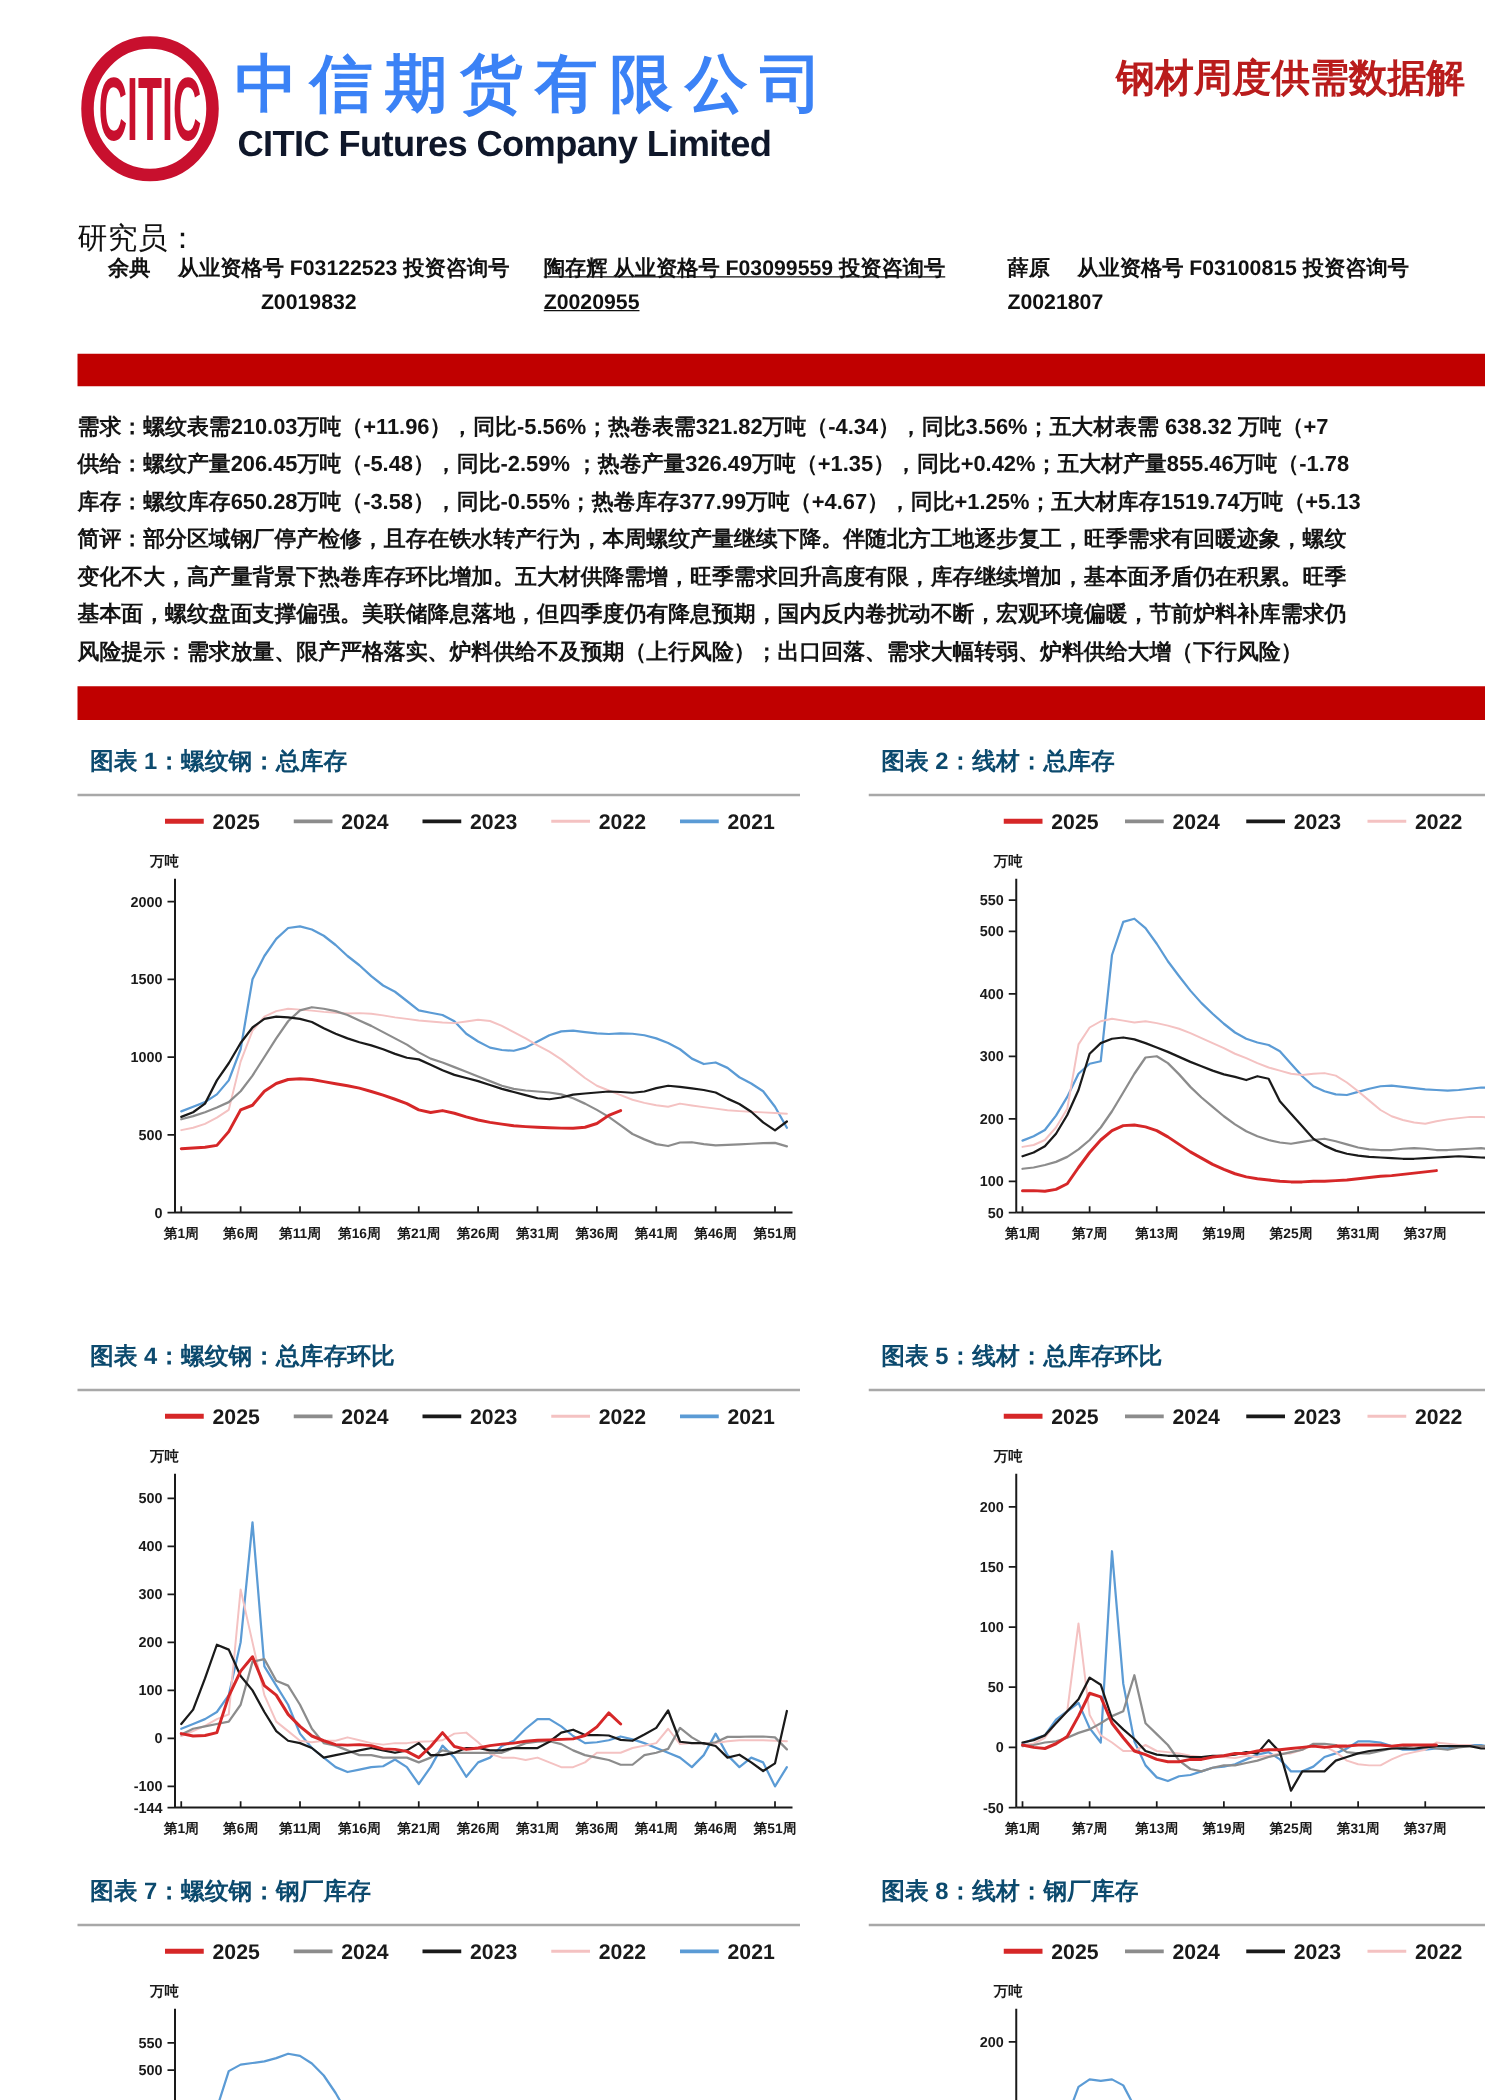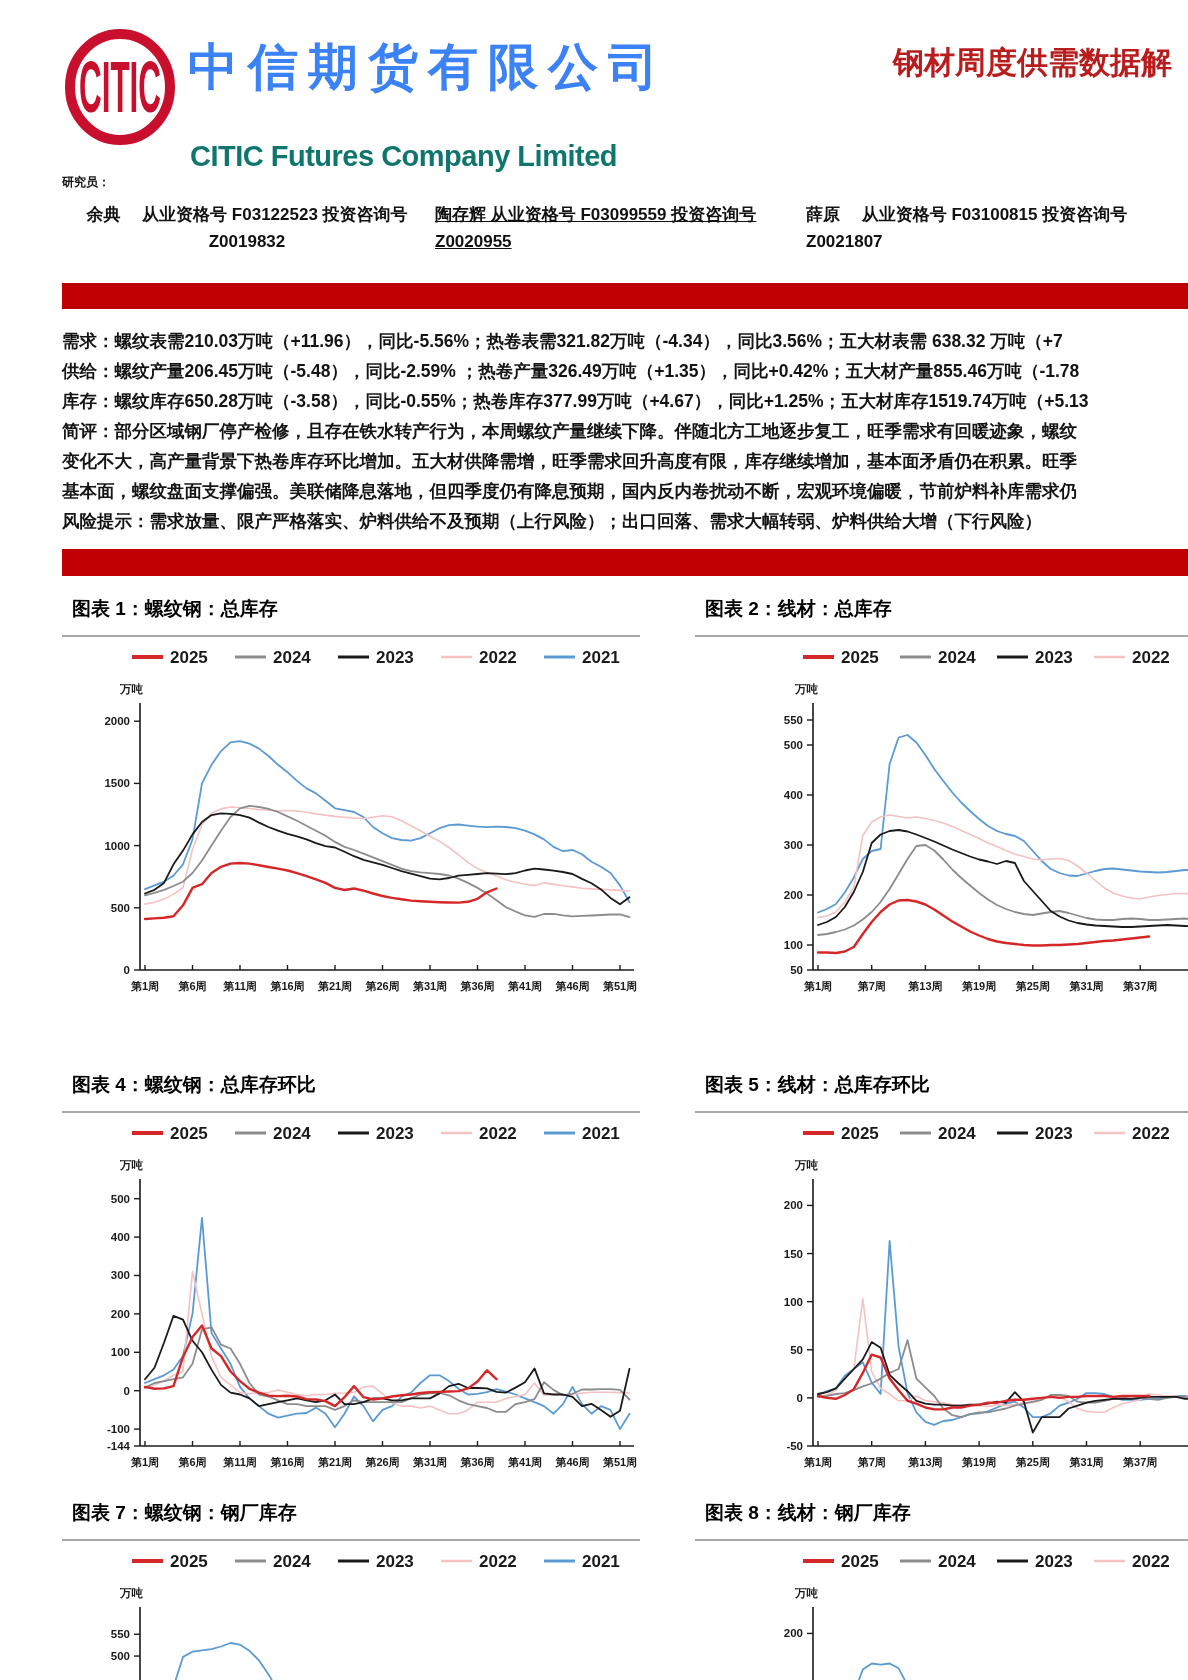--- a/index.html
+++ b/index.html
@@ -2,29 +2,29 @@
 <html><head>
 <meta charset="utf-8">
 <style>
   html,body{margin:0;padding:0;background:#fff;}
   #page{position:relative;width:1188px;height:1680px;overflow:hidden;background:#fff;
         font-family:"Liberation Sans",sans-serif;color:#111;}
   .abs{position:absolute;}
   .nowrap{white-space:nowrap;}
   #company-cn{font-family:"Liberation Serif",serif;font-weight:900;font-size:50px;
               letter-spacing:10px;color:#3b82f6;}
-  #company-en{font-weight:800;font-size:29px;letter-spacing:-0.5px;color:#0f766e;margin-top:40px;}
+  #company-en{font-weight:800;font-size:29px;letter-spacing:-0.5px;color:#0f172a;}
   #report-title{font-weight:800;font-size:31px;color:#b91c1c;}
-  .section-label{font-weight:700;font-size:12px;}
+  .section-label{font-weight:400;font-size:24px;}
   .res-line{font-weight:600;font-size:17px;line-height:27px;}
   .redbar{background:#c00000;}
   .sumline{font-size:17.5px;line-height:30px;font-weight:600;color:#141414;white-space:nowrap;}
   .sumline b{font-weight:800;}
   .chart-block{position:absolute;}
-  .chart-title{font-weight:800;font-size:19px;color:#000000;padding-left:10px;white-space:nowrap;}
+  .chart-title{font-weight:800;font-size:19px;color:#0c4a6e;padding-left:10px;white-space:nowrap;}
   .chart-underline{height:0;border-top:2.5px solid #a8a8a8;margin-top:13px;}
   svg text{font-family:"Liberation Sans",sans-serif;}
 </style>
 </head>
 <body>
 
 <div id="page">
 
   <div class="abs" style="left:64px;top:28px;">
     <svg width="112" height="118" viewBox="0 0 112 118">

